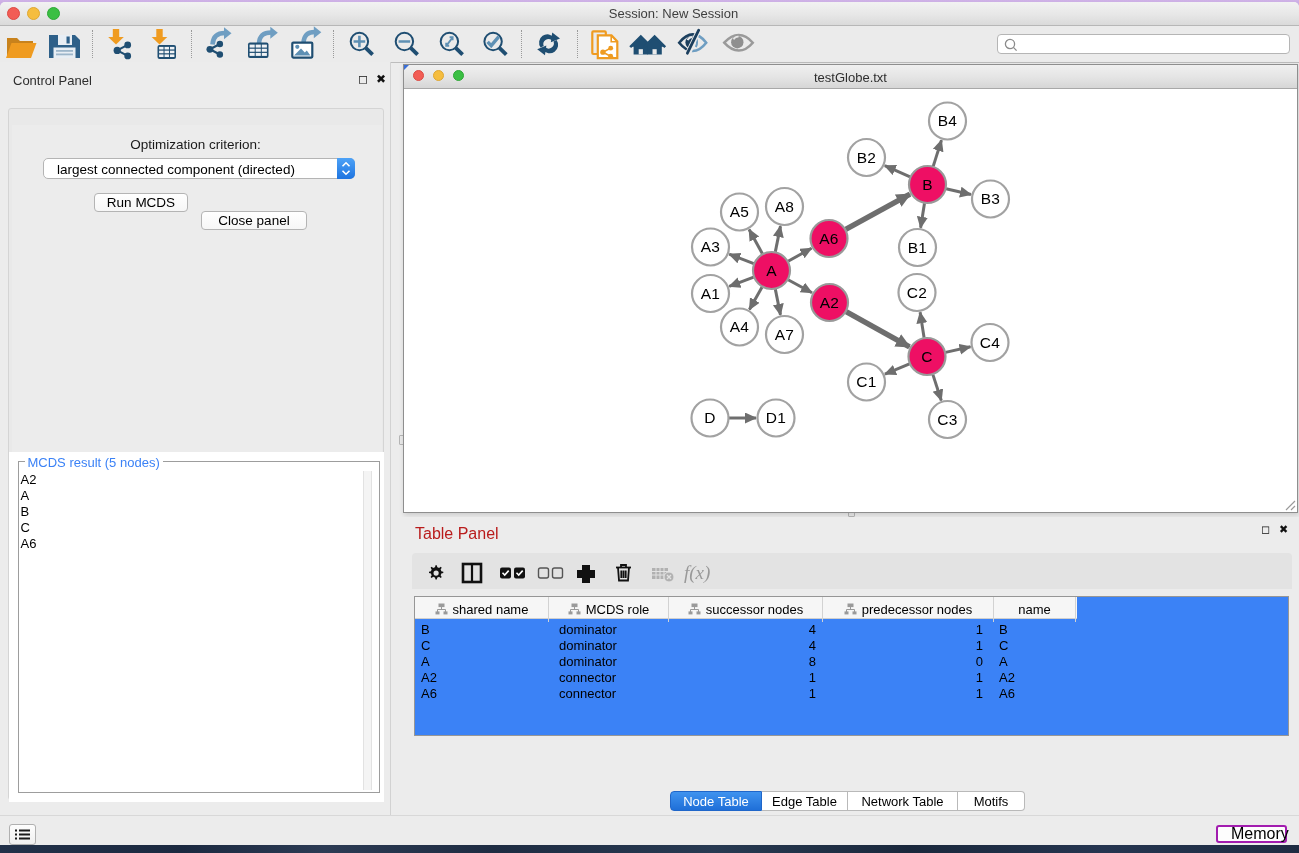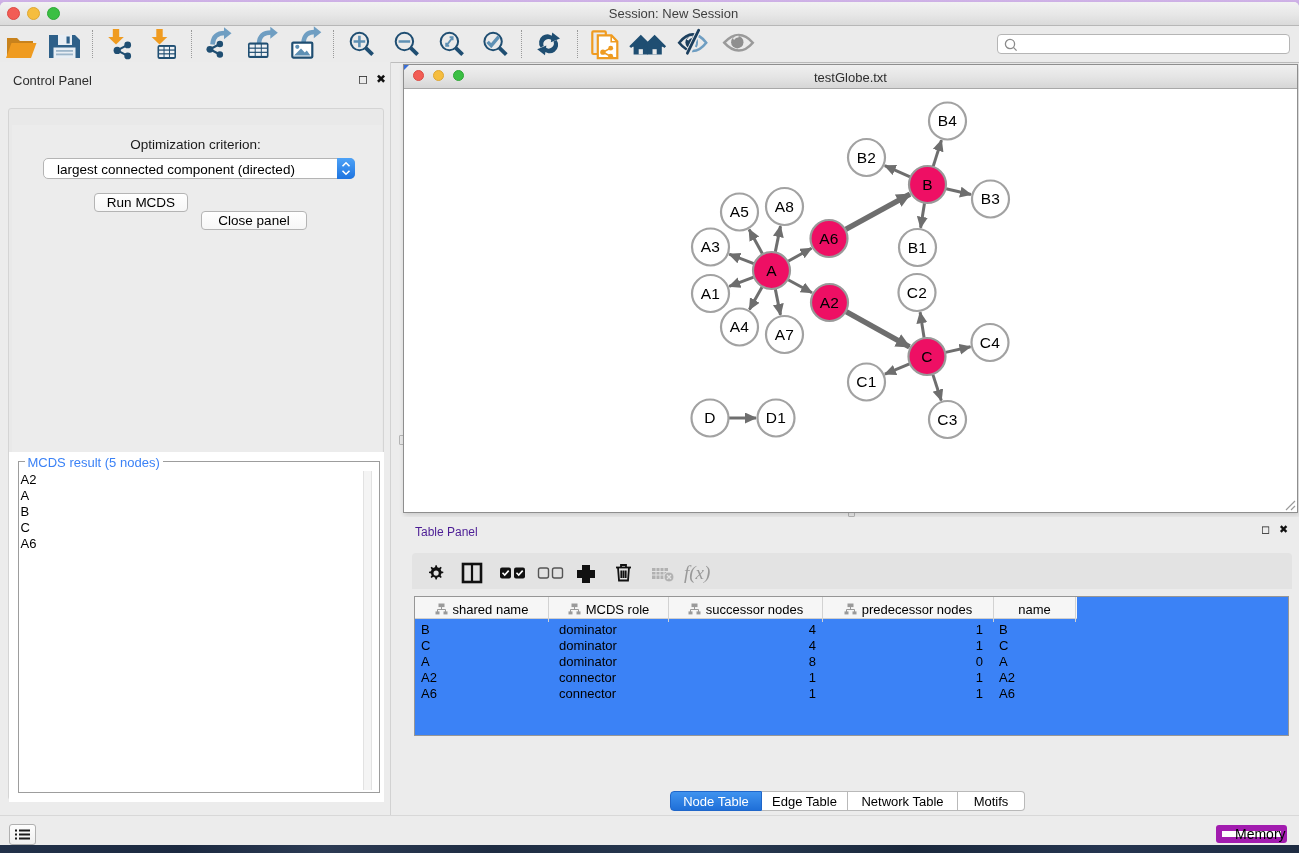--- a/index.html
+++ b/index.html
@@ -66,39 +66,39 @@
 #nettitle .t1 { left:9px; background:#f25d55; border:0.5px solid #dd4a44;}
 #nettitle .t2 { left:29px; background:#f5bd3f; border:0.5px solid #dfa732;}
 #nettitle .t3 { left:49px; background:#3bbf43; border:0.5px solid #2fa837;}
 #nettitle .tt { position:absolute; top:5px; width:100%; text-align:center; font-size:13px; color:#2e2e2e; }
 #graph { position:absolute; left:0px; top:25px; }
 .nl { font-size:15.5px; letter-spacing:0.25px; fill:#000; text-anchor:middle; font-family:"Liberation Sans",sans-serif; }
 .en { stroke:#6e6e6e; stroke-width:3; }
 .et { stroke:#6e6e6e; stroke-width:5.5; }
 
 #tp { position:absolute; left:392px; top:515px; width:907px; height:298px; background:#ececec; }
-#tp .title { position:absolute; left:23px; top:8px; font-size:12px; color:#4c1d95; }
+#tp .title { position:absolute; left:23px; top:8px; font-size:16px; color:#b91c1c; }
 #tptoolbar { position:absolute; left:20px; top:36px; width:880px; height:36px;
   background:#e3e3e3; border-radius:4px 4px 0 0; }
 #tbl { position:absolute; left:22px; top:79px; width:875px; height:140px; background:#3b82f6;
   border:1px solid #969696; }
 #thead { position:absolute; left:0; top:0; height:22px; background:#f6f6f6; border-bottom:1px solid #cfcfcf; }
 .th { position:absolute; top:0; height:24.5px; border-right:1px solid #d2d2d2;
   font-size:13px; color:#000; display:flex; align-items:center; justify-content:center; }
 .td { position:absolute; font-size:13px; color:#000; height:16px; }
 
 .btab { position:absolute; top:274px; height:20px; border:1px solid #b9b9b9; border-left:none;
   background:#fff; font-size:13px; display:flex; align-items:center; justify-content:center; }
 
 #statusbar { position:absolute; left:0; top:813px; width:1299px; height:31px;
   background:#ececec; border-top:1px solid #d8d8d8; }
 #listbtn { position:absolute; left:9px; top:8px; width:27px; height:21px;
   background:linear-gradient(180deg,#fdfdfd,#f0f0f0); border:1px solid #b0b0b0; border-radius:3px; }
 #membtn { position:absolute; left:1216px; top:9px; width:71px; height:18px;
-  background:#fdfdfd; border:6px solid #a21caf; border-radius:3px; font-size:14px; color:#000;
+  background:#fdfdfd; border:2px solid #a21caf; border-radius:3px; font-size:16px; color:#000;
   display:flex; align-items:center; }
 </style>
 </head>
 <body>
 <div id="desk"></div>
 <div style="position:absolute;left:0;top:845px;width:1299px;height:8px;background:linear-gradient(90deg,#223149 0,#1b2940 14%,#2c3b54 25%,#1e2c42 38%,#283a52 55%,#1a283c 70%,#253550 85%,#1e2c42 100%);"></div>
 <div id="app">
   <div id="titlebar">
     <div class="tl t1"></div>
       <div class="tl t2"></div>

